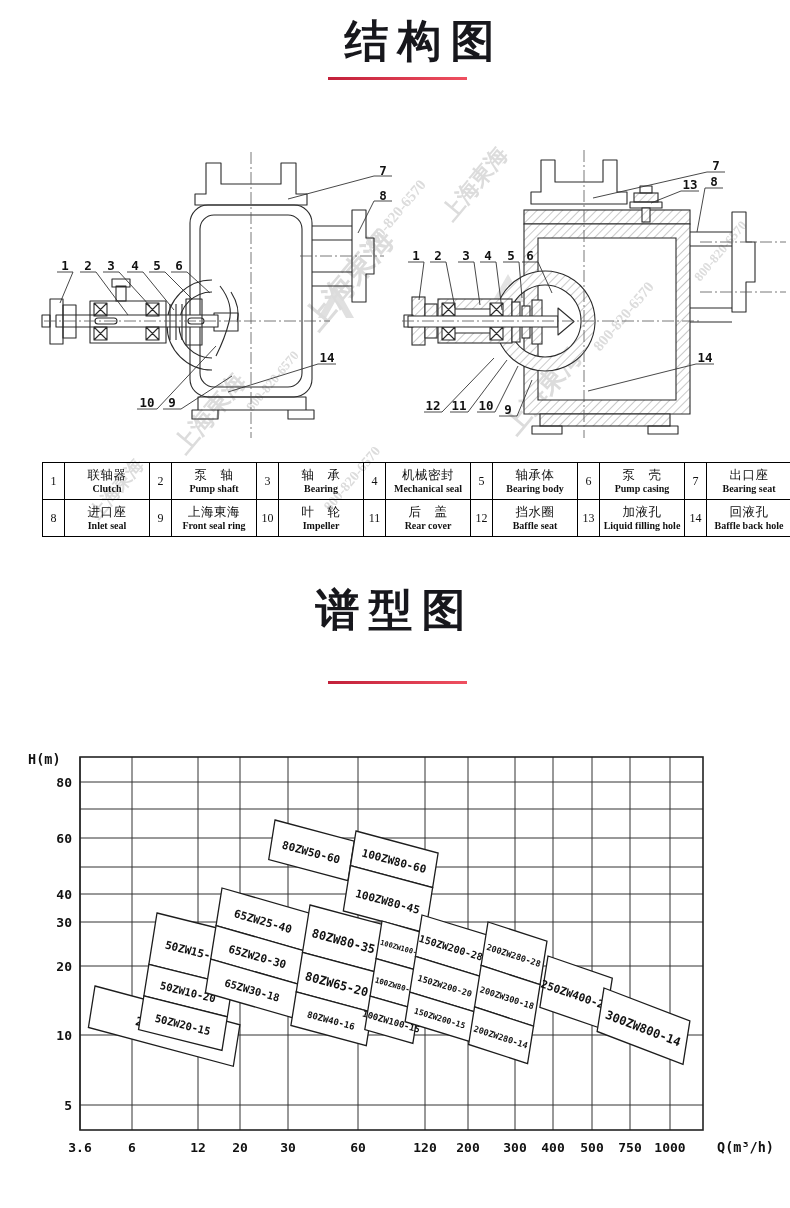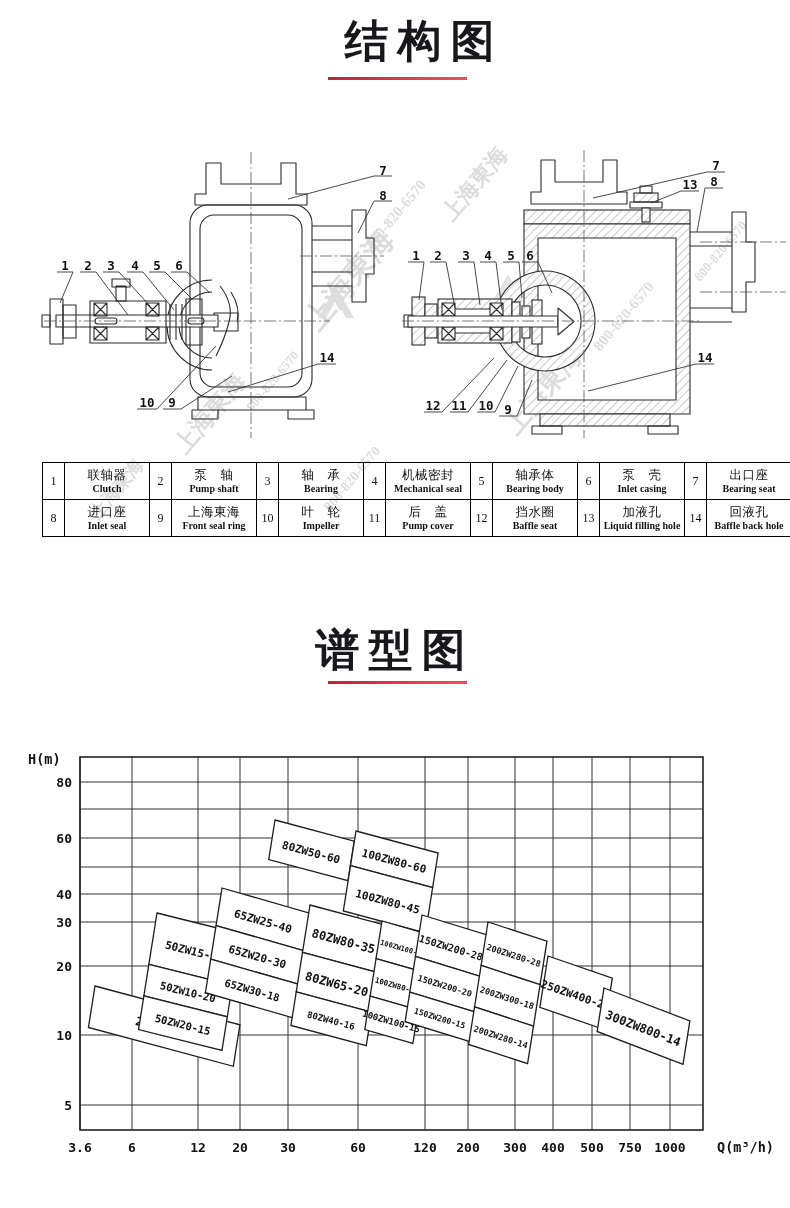--- a/index.html
+++ b/index.html
@@ -5,21 +5,21 @@
   html,body{margin:0;padding:0;background:#fff;}
   .page{position:relative;width:790px;height:1208px;background:#fff;overflow:hidden;
         font-family:"Liberation Sans",sans-serif;color:#111;}
   #scene{position:absolute;left:0;top:0;z-index:1;}
   .sec-title{position:absolute;left:0;width:790px;text-align:center;z-index:3;
         font-family:"Liberation Sans",sans-serif;font-weight:700;font-size:44px;
         letter-spacing:9px;color:#17171c;}
   .red-rule{position:absolute;height:3px;z-index:3;
         background:linear-gradient(90deg,#c2203a,#ef5060);}
   #title1{top:12px;padding-left:29px;} #rule1{left:328px;top:77px;width:139px;}
-  #title2{top:621px;} #rule2{left:328px;top:681px;width:139px;}
+  #title2{top:581px;} #rule2{left:328px;top:681px;width:139px;}
   .parts-table{position:absolute;left:42px;top:462px;width:705px;z-index:3;
         border-collapse:collapse;table-layout:fixed;
         font-family:"Liberation Serif","DejaVu Serif",serif;}
   .parts-table td{border:1px solid #000;text-align:center;vertical-align:middle;
         height:34px;padding:1px 1px;background:transparent;}
   td.pnum{width:19px;font-size:12px;}
   td.pname{width:82px;margin-left:16px;}
   .zh{font-size:12.5px;line-height:1.2;letter-spacing:0.5px;white-space:nowrap;}
   .en{font-size:10px;line-height:1.15;white-space:nowrap;font-weight:bold;}
   
@@ -315,21 +315,21 @@
             <div class="en">Mechanical seal</div>
           </td>
           <td class="pnum">5</td>
           <td class="pname">
             <div class="zh">轴承体</div>
             <div class="en">Bearing body</div>
           </td>
           <td class="pnum">6</td>
           <td class="pname">
             <div class="zh">泵　壳</div>
-            <div class="en">Inlet casing</div>
+            <div class="en">Pump casing</div>
           </td>
           <td class="pnum">7</td>
           <td class="pname">
             <div class="zh">出口座</div>
             <div class="en">Bearing seat</div>
           </td>
         </tr>
         <tr>
           <td class="pnum">8</td>
           <td class="pname">
@@ -342,21 +342,21 @@
             <div class="en">Front seal ring</div>
           </td>
           <td class="pnum">10</td>
           <td class="pname">
             <div class="zh">叶　轮</div>
             <div class="en">Impeller</div>
           </td>
           <td class="pnum">11</td>
           <td class="pname">
             <div class="zh">后　盖</div>
-            <div class="en">Pump cover</div>
+            <div class="en">Rear cover</div>
           </td>
           <td class="pnum">12</td>
           <td class="pname">
             <div class="zh">挡水圈</div>
             <div class="en">Baffle seat</div>
           </td>
           <td class="pnum">13</td>
           <td class="pname">
             <div class="zh">加液孔</div>
             <div class="en">Liquid filling hole</div>

